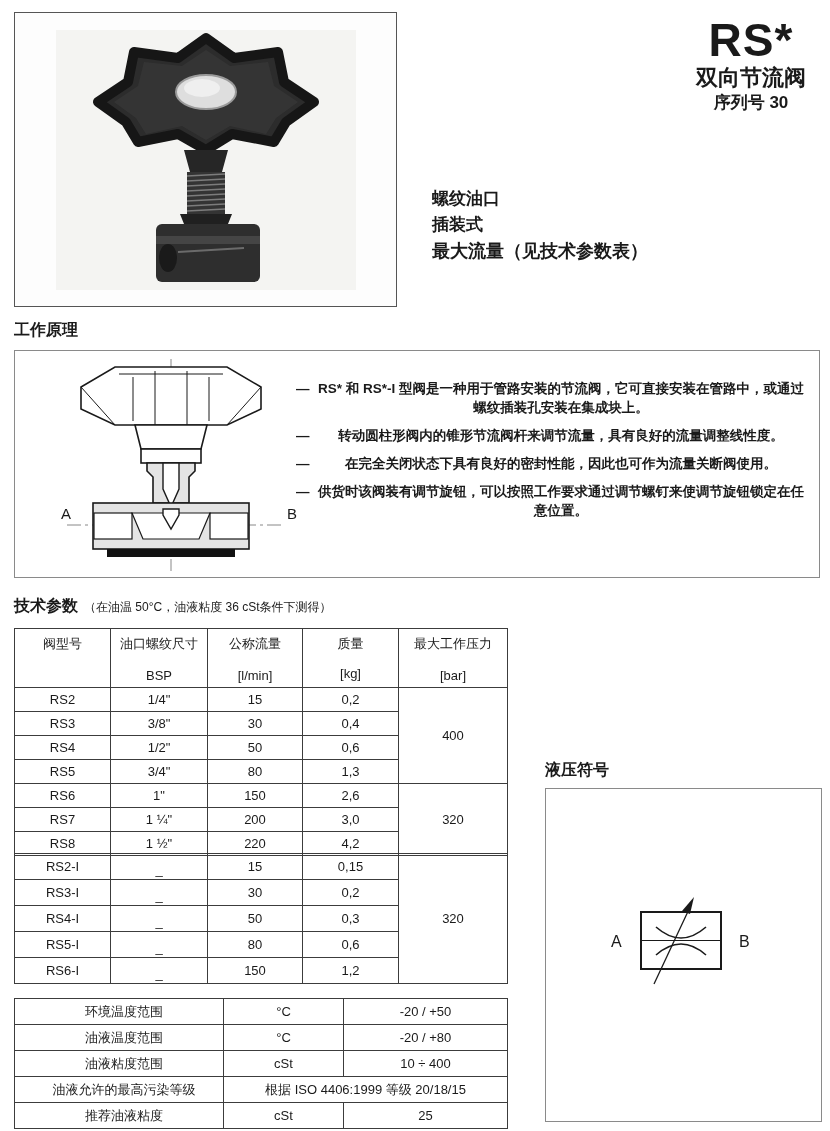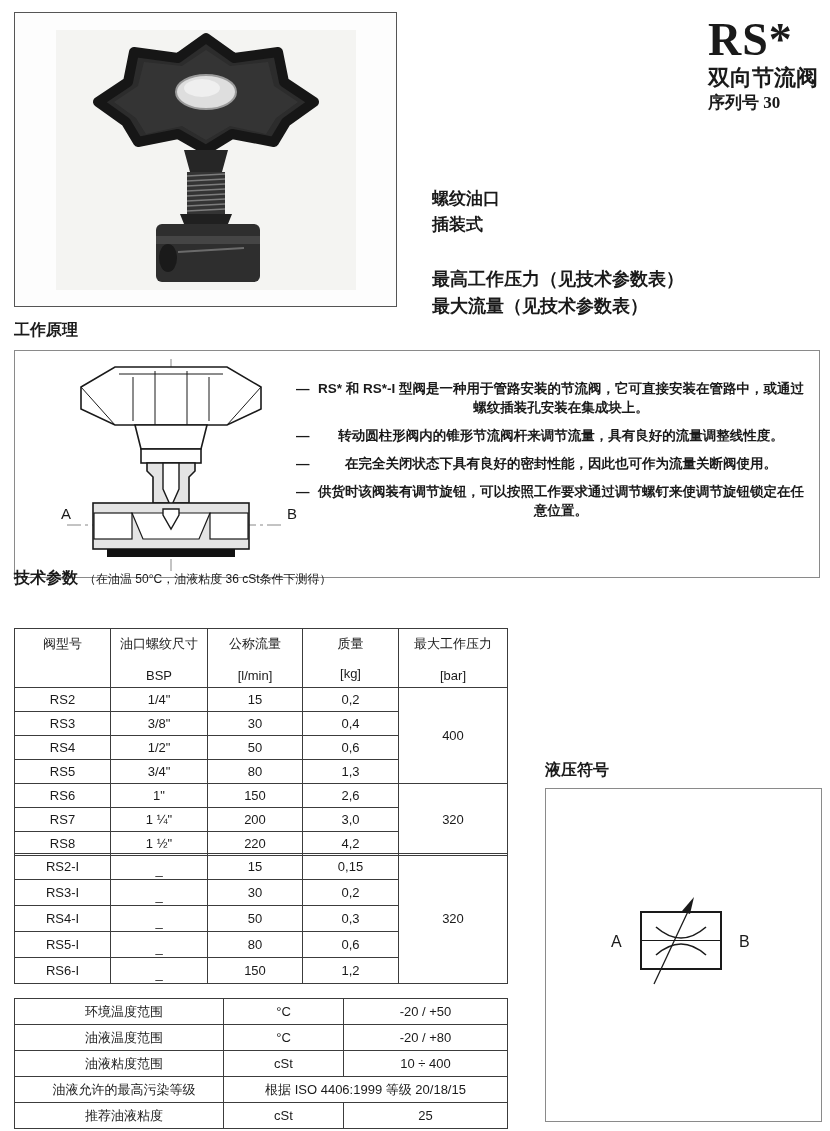--- a/index.html
+++ b/index.html
@@ -1,36 +1,36 @@
 <!DOCTYPE html>
 <html><head>
 <meta charset="utf-8">
 <style>
   html,body{margin:0;padding:0;background:#fff;}
   body{width:830px;height:1131px;position:relative;font-family:"Liberation Sans","DejaVu Sans",sans-serif;color:#1a1a1a;}
   .abs{position:absolute;}
 
   
-  .brand{right:12px;top:18px;text-align:left;font-family:Liberation Serif, serif;}
+  .brand{right:24px;top:18px;text-align:center;}
   .brand .model{font-size:46px;font-weight:bold;letter-spacing:1px;line-height:44px;}
   .brand .tname{font-size:22px;font-weight:bold;line-height:28px;margin-top:2px;}
   .brand .series{font-size:17px;font-weight:bold;line-height:22px;}
 
   
   .photoBox{left:14px;top:12px;width:381px;height:293px;border:1px solid #555;background:#fdfdfd;display:flex;align-items:center;justify-content:center;}
 
   
   .features{left:432px;top:186px;width:390px;}
   .features .f1{font-size:17px;font-weight:bold;line-height:26px;}
   .features .f2{font-size:18px;font-weight:bold;line-height:27px;margin-top:28px;}
 
   
   .secTitle{font-size:16px;font-weight:bold;}
   .wpTitle{left:14px;top:320px;}
-  .tpTitle{left:14px;top:568px;}
+  .tpTitle{left:14px;top:596px;}
   .tpTitle .sub{font-size:12px;font-weight:normal;margin-left:6px;}
   .hsTitle{left:545px;top:760px;}
 
   
   .wpBox{left:14px;top:350px;width:806px;height:228px;border:1px solid #8a8a8a;box-sizing:border-box;}
   .bullets{position:absolute;left:281px;top:28px;width:508px;}
   .bullet{display:flex;font-size:13.5px;font-weight:bold;line-height:19px;margin-bottom:9px;}
   .bullet .mk{width:22px;flex:0 0 22px;}
   .bullet .tx{flex:1;text-align:center;}
 
@@ -94,21 +94,20 @@
 
 <div class="abs brand">
   <div class="model">RS*</div>
   <div class="tname">双向节流阀</div>
   <div class="series">序列号 30</div>
 </div>
 
 <div class="abs features">
   <div class="f1">螺纹油口</div>
   <div class="f1">插装式</div>
-  <div class="f2">最高工作压力（见技术参数表）</div>
   <div class="f1" style="font-size:18px;line-height:27px;">最大流量（见技术参数表）</div>
 </div>
 
 <div class="abs secTitle wpTitle">工作原理</div>
 
 <div class="abs wpBox">
   <svg class="abs" style="left:38px;top:6px;" width="250" height="216" viewBox="0 0 250 216">
 
     <line x1="118" y1="2" x2="118" y2="214" stroke="#888" stroke-width="1" stroke-dasharray="14,4,3,4"></line>
     <line x1="14" y1="168" x2="232" y2="168" stroke="#888" stroke-width="1" stroke-dasharray="14,4,3,4"></line>

